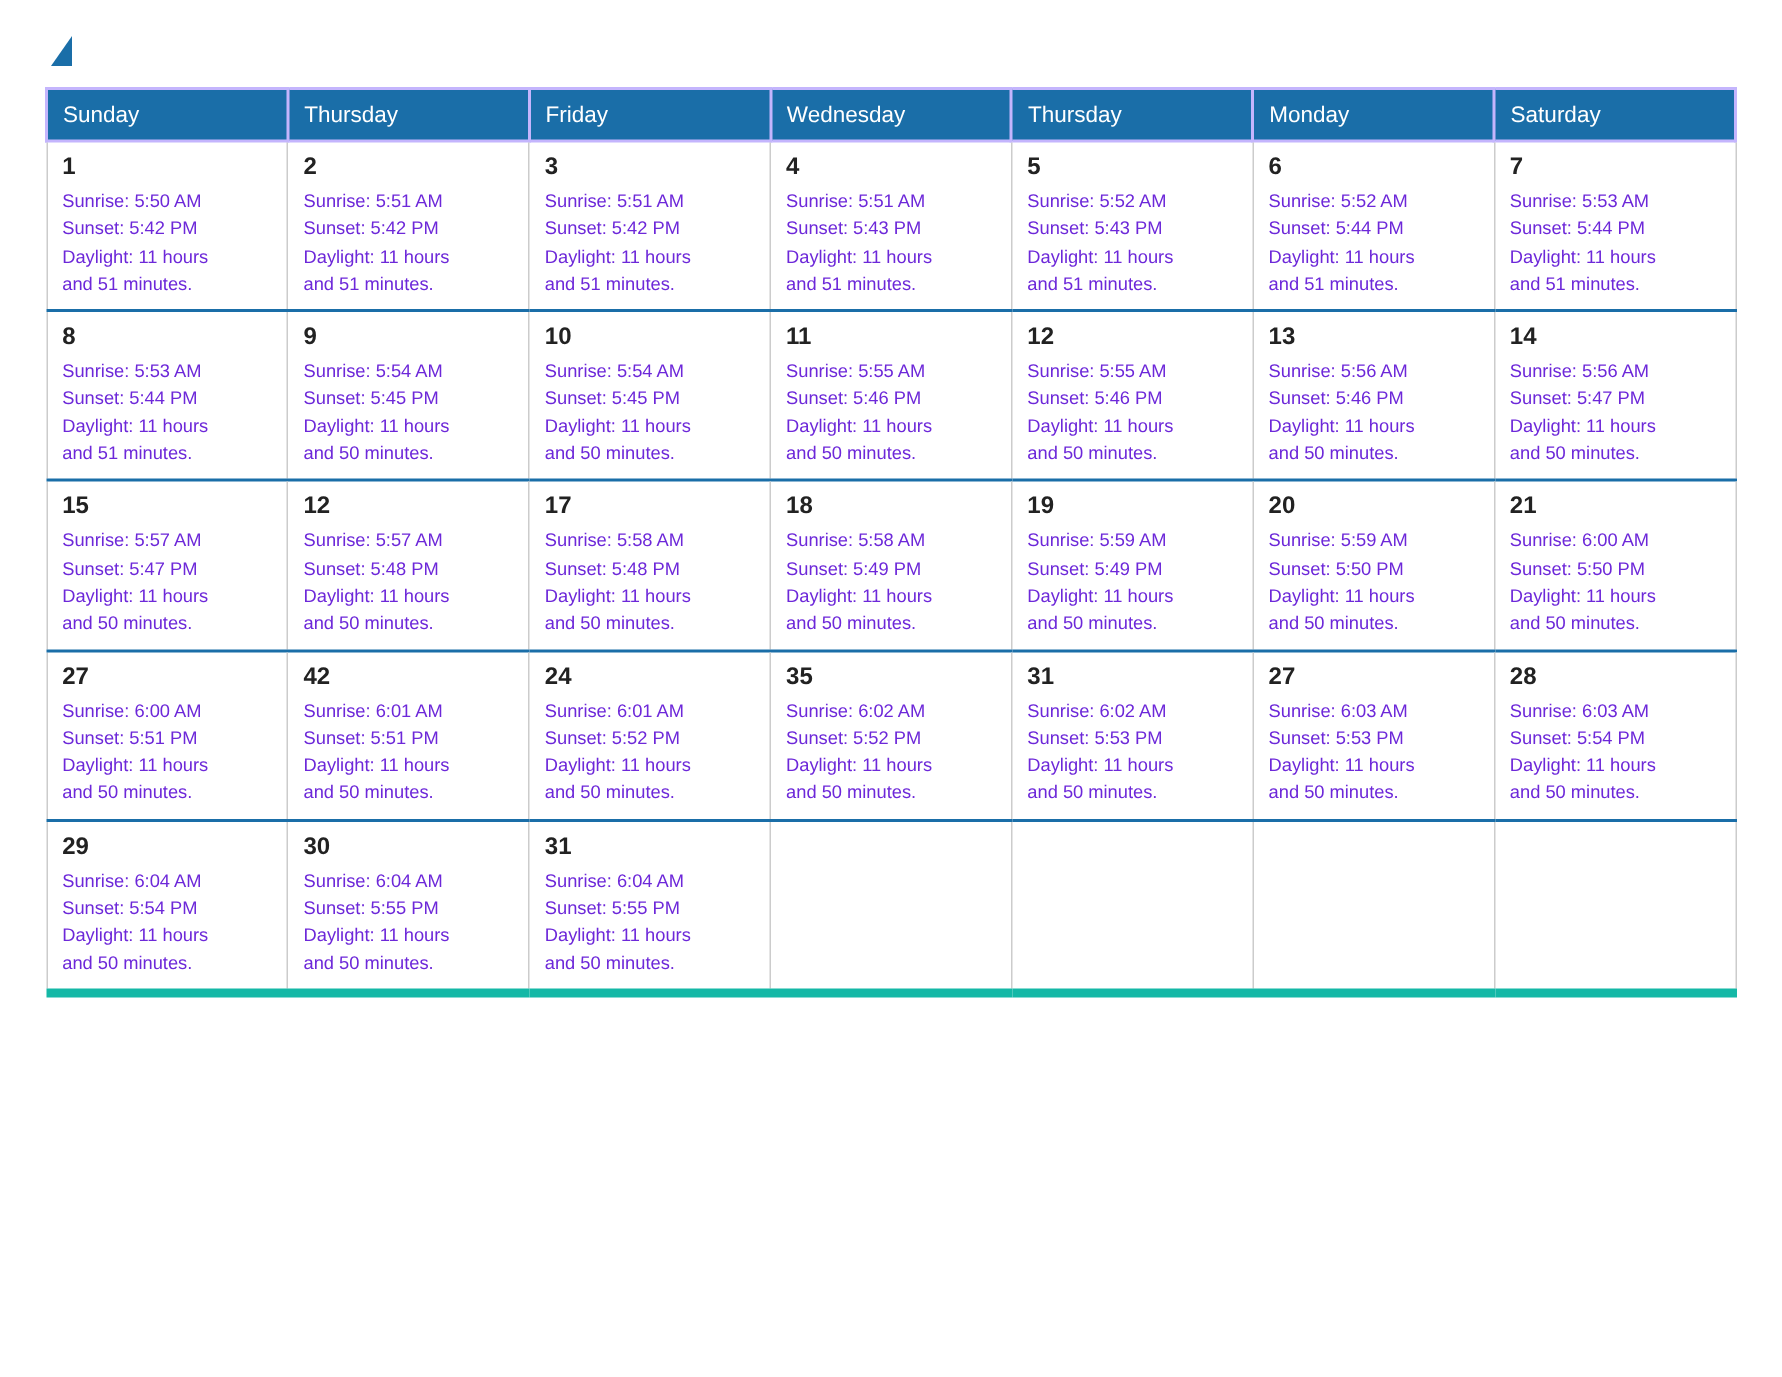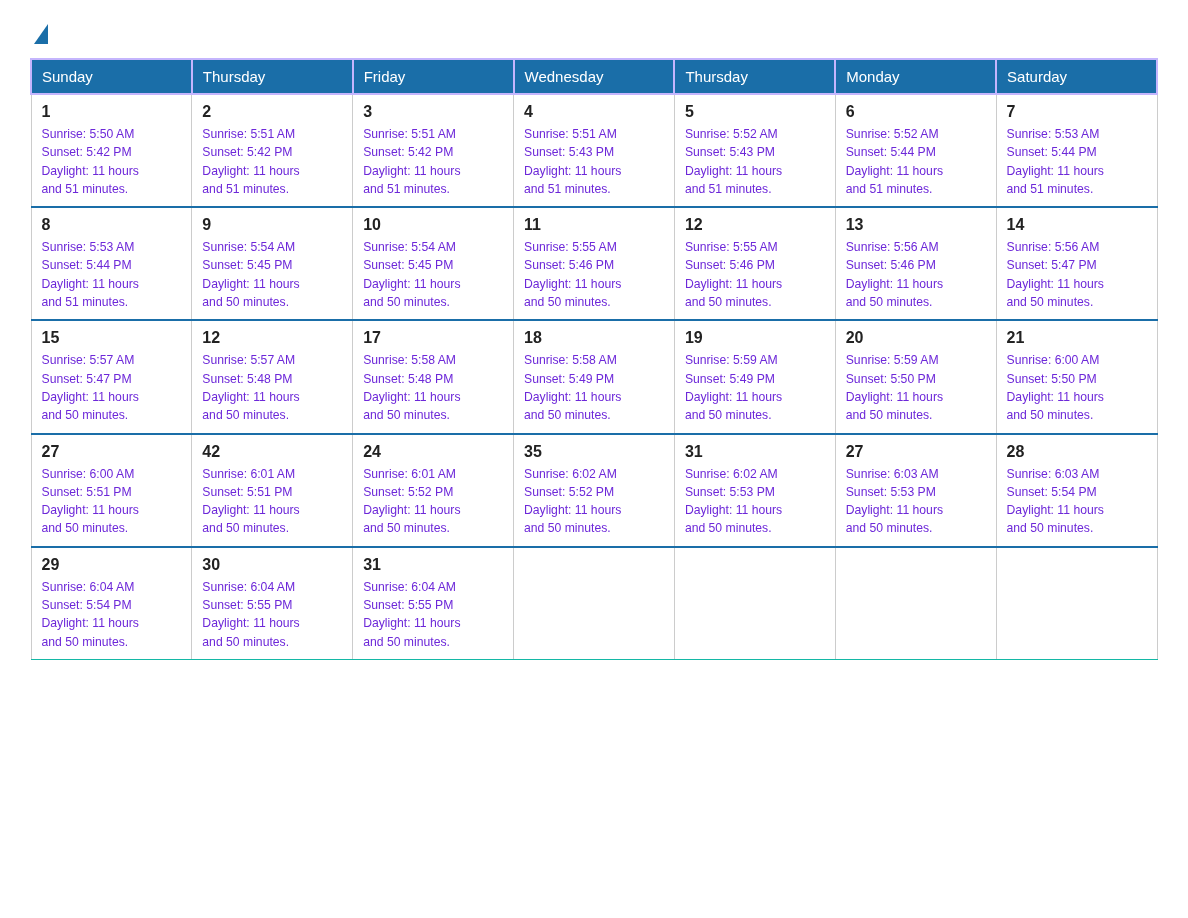--- a/index.html
+++ b/index.html
@@ -78,21 +78,21 @@
     tbody tr td {
       vertical-align: top;
       padding: 8px 10px;
       border: 1px solid #ccc;
       border-bottom: 2px solid #1a6ea8;
       font-size: 12.5px;
       color: #333;
       min-height: 100px;
     }
     tbody tr:last-child td {
-      border-bottom: 1px solid #14b8a6;
+      border-bottom: 6px solid #14b8a6;
     }
     .day-number {
       font-size: 16px;
       font-weight: bold;
       color: #222;
       display: block;
       margin-bottom: 4px;
     }
     .day-info {
       font-size: 12.2px;

